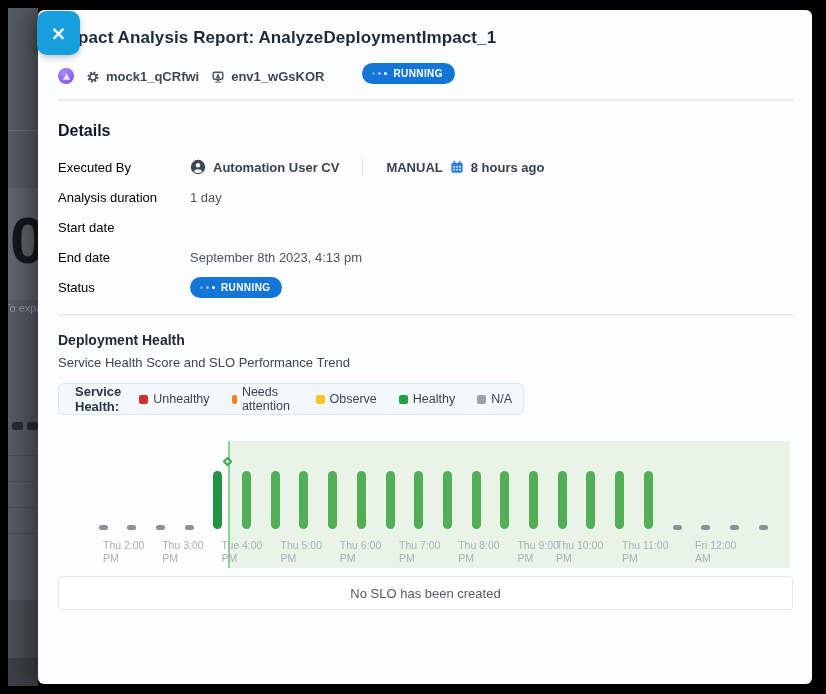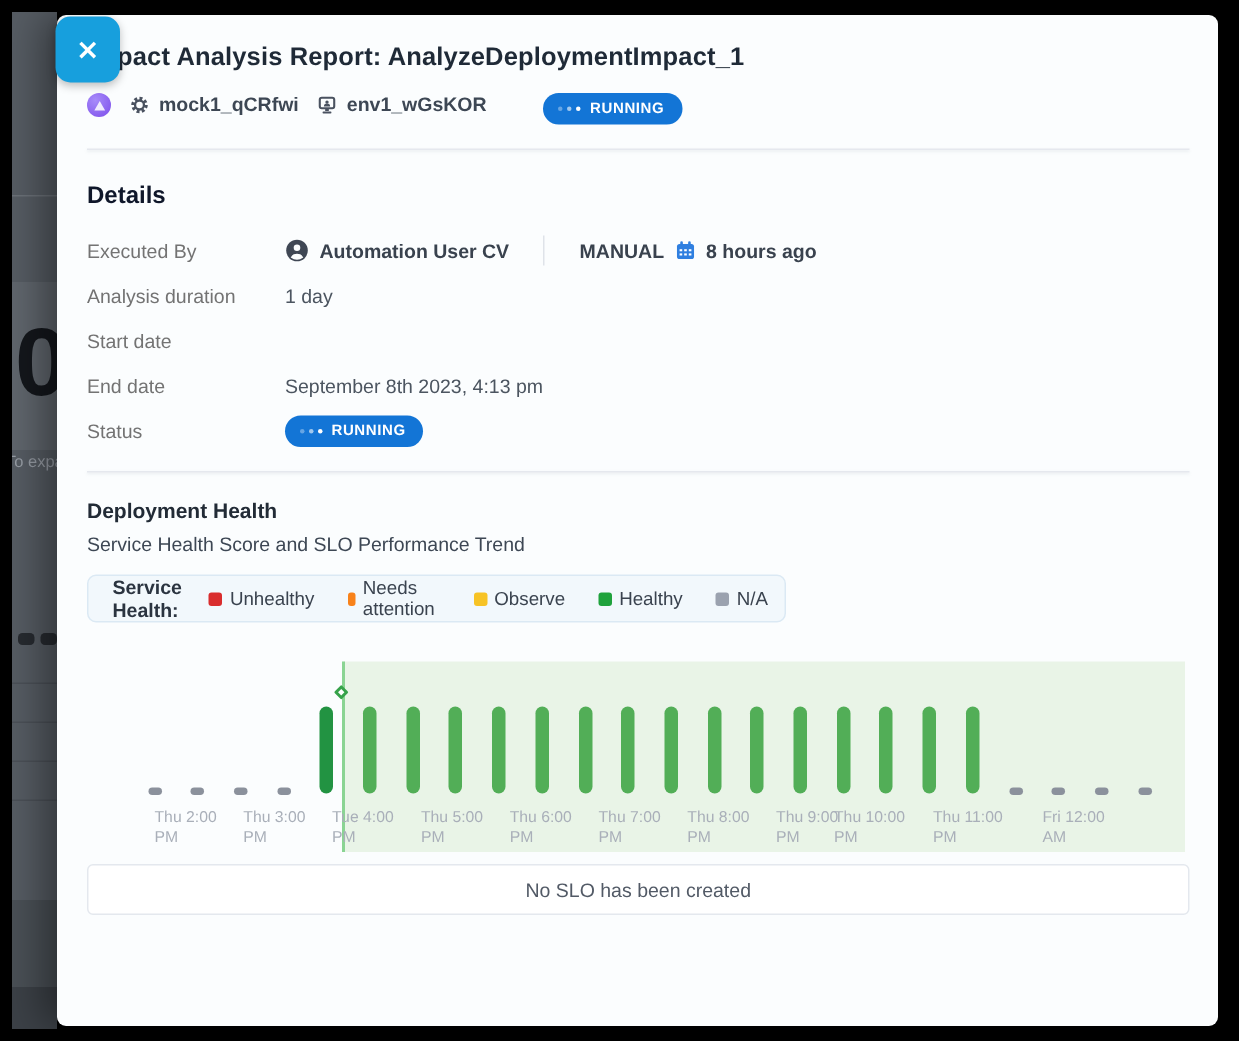--- a/index.html
+++ b/index.html
@@ -17,35 +17,35 @@
   .bg-bottom2 { position:absolute; left:0; top:650px; width:100%; height:28px; background:#3c4147; }
 
   
   .modal { position:absolute; left:38px; top:10px; width:774px; height:674px; background:#fbfdfe; border-radius:6px; box-shadow:-10px 0 26px rgba(0,0,0,0.4); overflow:hidden; }
   .modal-content { padding:0 19px 0 20px; }
 
   .close-btn { position:absolute; left:37px; top:11px; width:43px; height:44px; background:#179fdd; border:none; border-radius:10px; color:#fff; font-size:19px; font-weight:700; cursor:pointer; z-index:10; box-shadow:0 2px 6px rgba(0,0,0,0.25); font-family:"DejaVu Sans",sans-serif; }
 
   .modal-title { padding-top:18px; font-size:17px; font-weight:700; color:#1f2a37; letter-spacing:.1px; }
 
-  .meta-row { display:flex; align-items:flex-start; margin-top:14px; height:22px; gap:12px; }
+  .meta-row { display:flex; align-items:flex-end; margin-top:14px; height:22px; gap:12px; }
   .meta-item { display:flex; align-items:center; gap:6px; font-size:13px; font-weight:600; color:#3d4754; }
   .avatar-purple { width:16px; height:16px; border-radius:50%; background:radial-gradient(circle at 35% 30%, #a78bfa, #7c4dea); display:flex; align-items:center; justify-content:center; }
 
   .badge { display:inline-flex; align-items:center; gap:3px; background:#1375d6; color:#fff; border-radius:12px; padding:5px 12px 5px 10px; font-size:10px; font-weight:700; letter-spacing:.4px; }
   .badge .dot { width:3px; height:3px; border-radius:50%; background:#fff; display:inline-block; }
   .badge .d1{opacity:.35} .badge .d2{opacity:.6} .badge .d3{opacity:1; margin-right:3px;}
   .badge-meta { margin-left:26px; }
 
   .h-divider { height:1px; background:#e5e8ee; margin-top:15px; box-shadow:0 1px 2px rgba(160,170,185,0.25); }
 
   .details-heading { margin-top:22px; font-size:16px; font-weight:700; color:#0f172a; }
   .details-rows { margin-top:12px; }
   .d-row { display:flex; align-items:center; height:30px; }
-  .d-label { width:132px; flex:0 0 132px; font-size:13px; color:#737373; }
+  .d-label { width:132px; flex:0 0 132px; font-size:13px; color:#000000; }
   .d-value { font-size:13px; color:#4c5560; display:flex; align-items:center; gap:7px; }
   .d-strong { font-weight:700; color:#39424e; font-size:13px; }
   .v-sep { width:1px; height:20px; background:#dfe3e9; margin:0 16px; }
 
   .dh-heading { margin-top:17px; font-size:14px; font-weight:700; color:#222b36; }
   .dh-sub { margin-top:7px; font-size:13px; color:#3d4754; }
 
   .legend-box { margin-top:13px; width:466px; height:32px; background:#f2f8fc; border:1px solid #dbe9f4; border-radius:6px; display:flex; align-items:center; padding:0 16px; gap:18px; }
   .legend-title { font-size:13px; font-weight:700; color:#2b3440; }
   .legend-item { display:flex; align-items:center; gap:5px; font-size:12.5px; color:#3a434f; }

